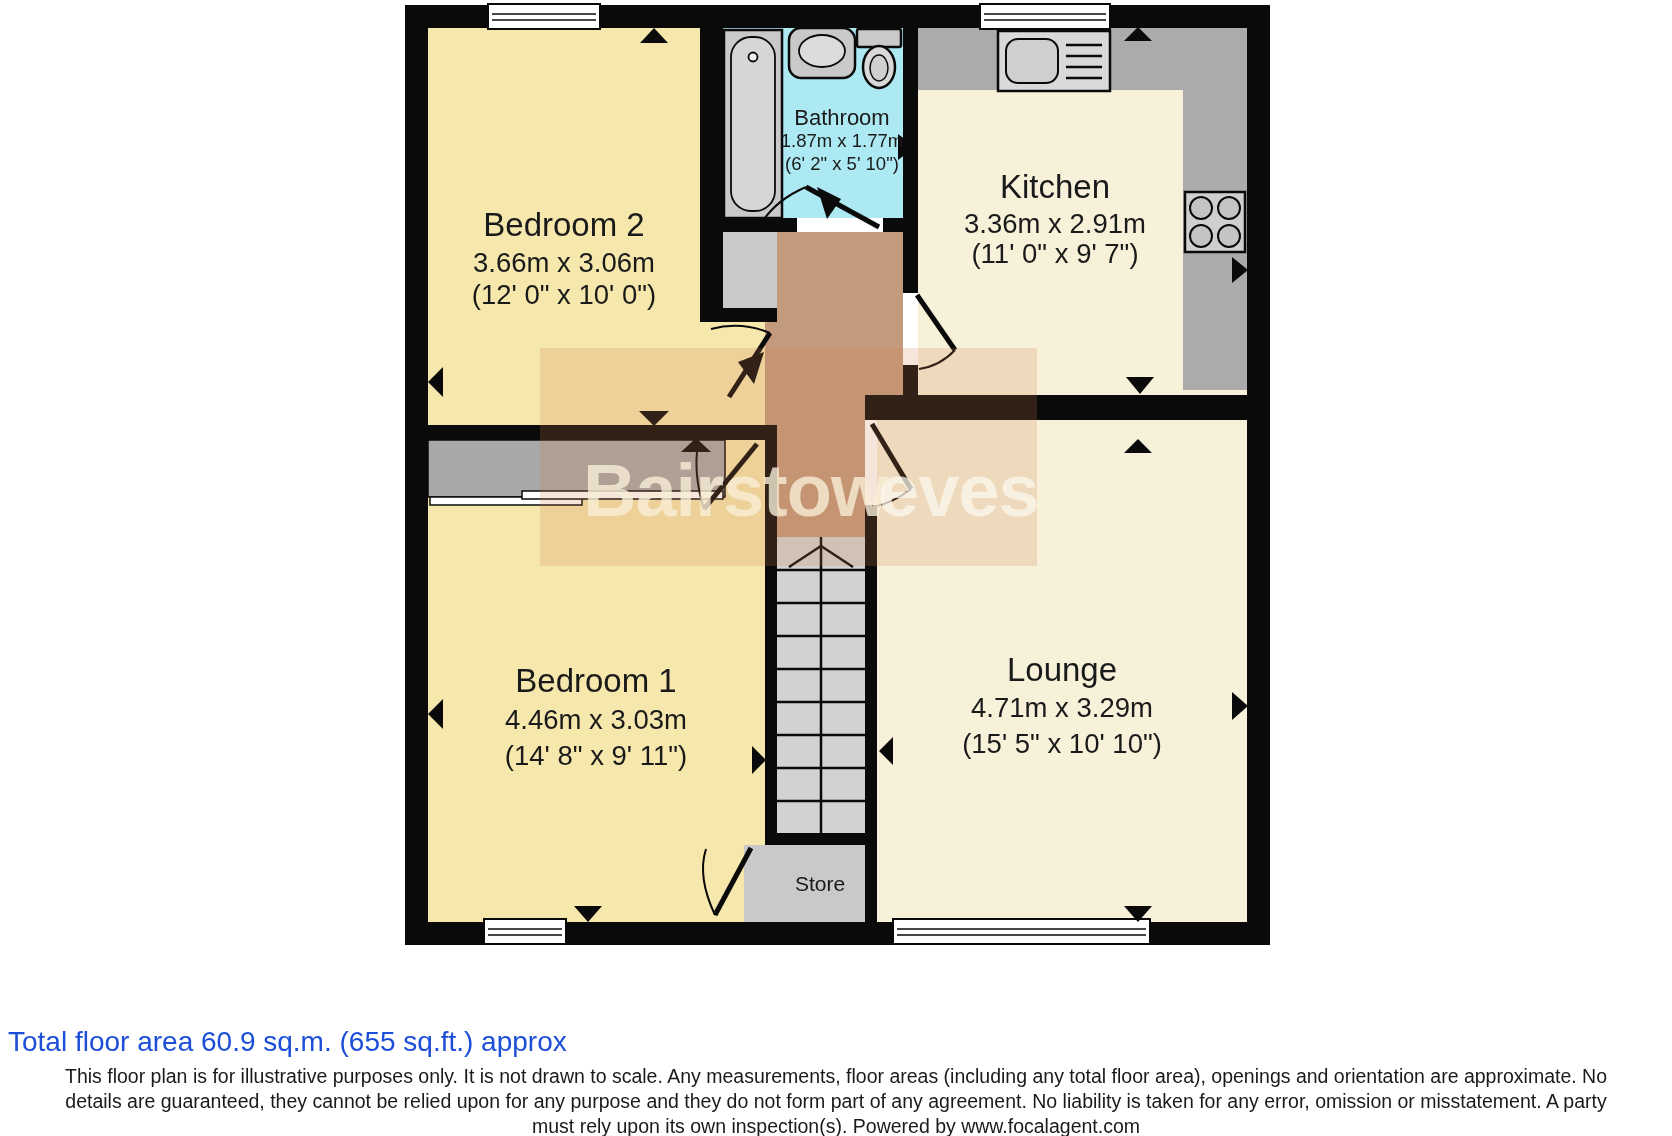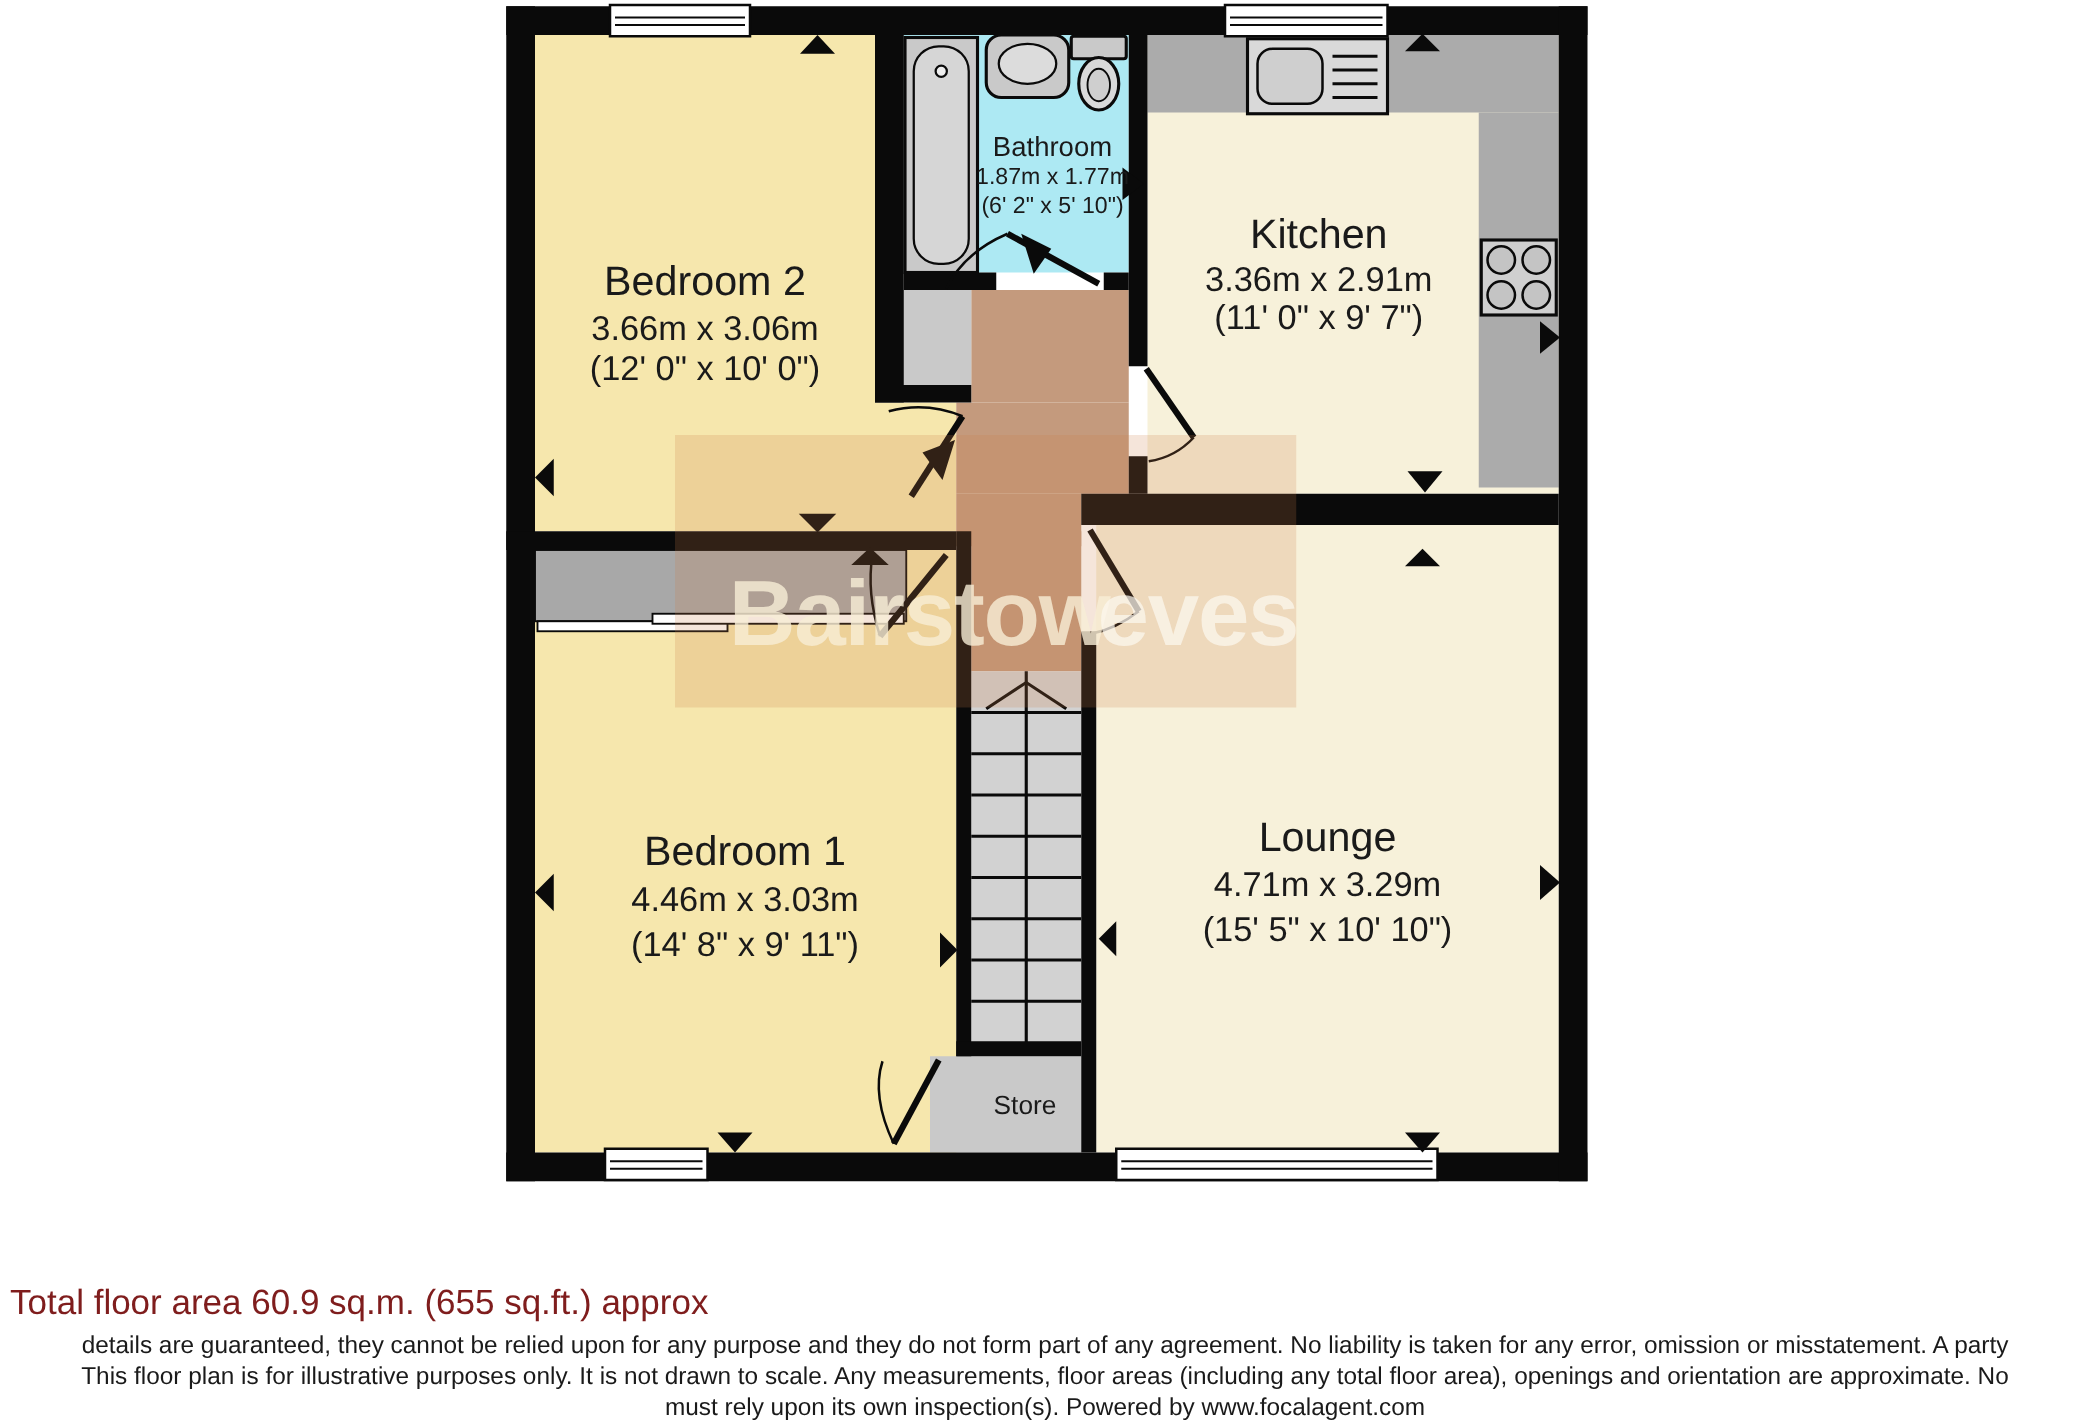--- a/index.html
+++ b/index.html
@@ -12,21 +12,21 @@
   }
   .plan-svg{position:absolute;left:0;top:0;}
   .room-title{font-size:33px;fill:#1a1a1a;text-anchor:middle;}
   .room-dims{font-size:27.5px;fill:#1a1a1a;text-anchor:middle;}
   .small-title{font-size:22px;fill:#1a1a1a;text-anchor:middle;}
   .small-dims{font-size:18.5px;fill:#1a1a1a;text-anchor:middle;}
   .store-label{font-size:21px;fill:#1a1a1a;text-anchor:middle;}
   .wm-text{font-size:74px;font-weight:bold;letter-spacing:-1px;}
   .total-area{
     position:absolute;left:8px;top:1026px;
-    font-size:28px;color:#7f1d1d;
+    font-size:28px;color:#1d4ed8;
   }
   .disclaimer{
     position:absolute;left:0;top:1064px;width:1672px;
     text-align:center;font-size:19.5px;line-height:25px;color:#1a1a1a;
   }
 </style>
 </head>
 <body>
 
 <div class="page">
@@ -218,17 +218,17 @@
 
   <g>
     <rect x="540" y="348" width="497" height="218" fill="rgba(205,125,70,0.20)"></rect>
     <text x="583" y="516" class="wm-text" fill="rgba(247,238,214,0.80)">Bairstow</text>
     <text x="878" y="516" class="wm-text" fill="rgba(252,248,240,0.72)">eves</text>
   </g>
 </svg>
 
   <div class="total-area">Total floor area 60.9 sq.m. (655 sq.ft.) approx</div>
   <div class="disclaimer">
+    <div>This floor plan is for illustrative purposes only. It is not drawn to scale. Any measurements, floor areas (including any total floor area), openings and orientation are approximate. No</div>
     <div>details are guaranteed, they cannot be relied upon for any purpose and they do not form part of any agreement. No liability is taken for any error, omission or misstatement. A party</div>
-    <div>This floor plan is for illustrative purposes only. It is not drawn to scale. Any measurements, floor areas (including any total floor area), openings and orientation are approximate. No</div>
     <div>must rely upon its own inspection(s). Powered by www.focalagent.com</div>
   </div>
 </div>
 
 </body></html>

